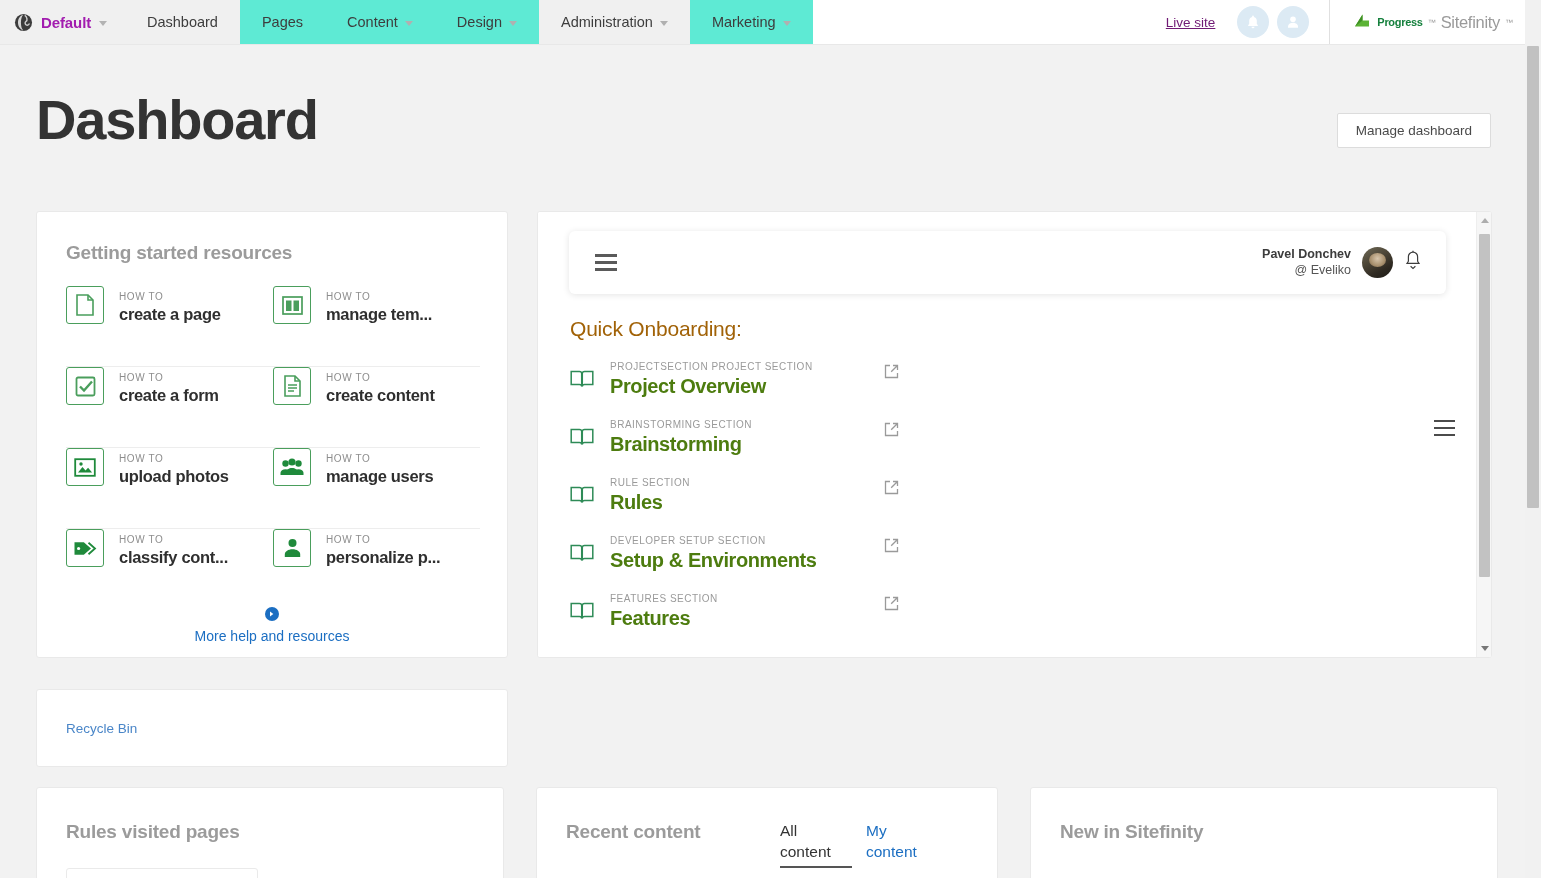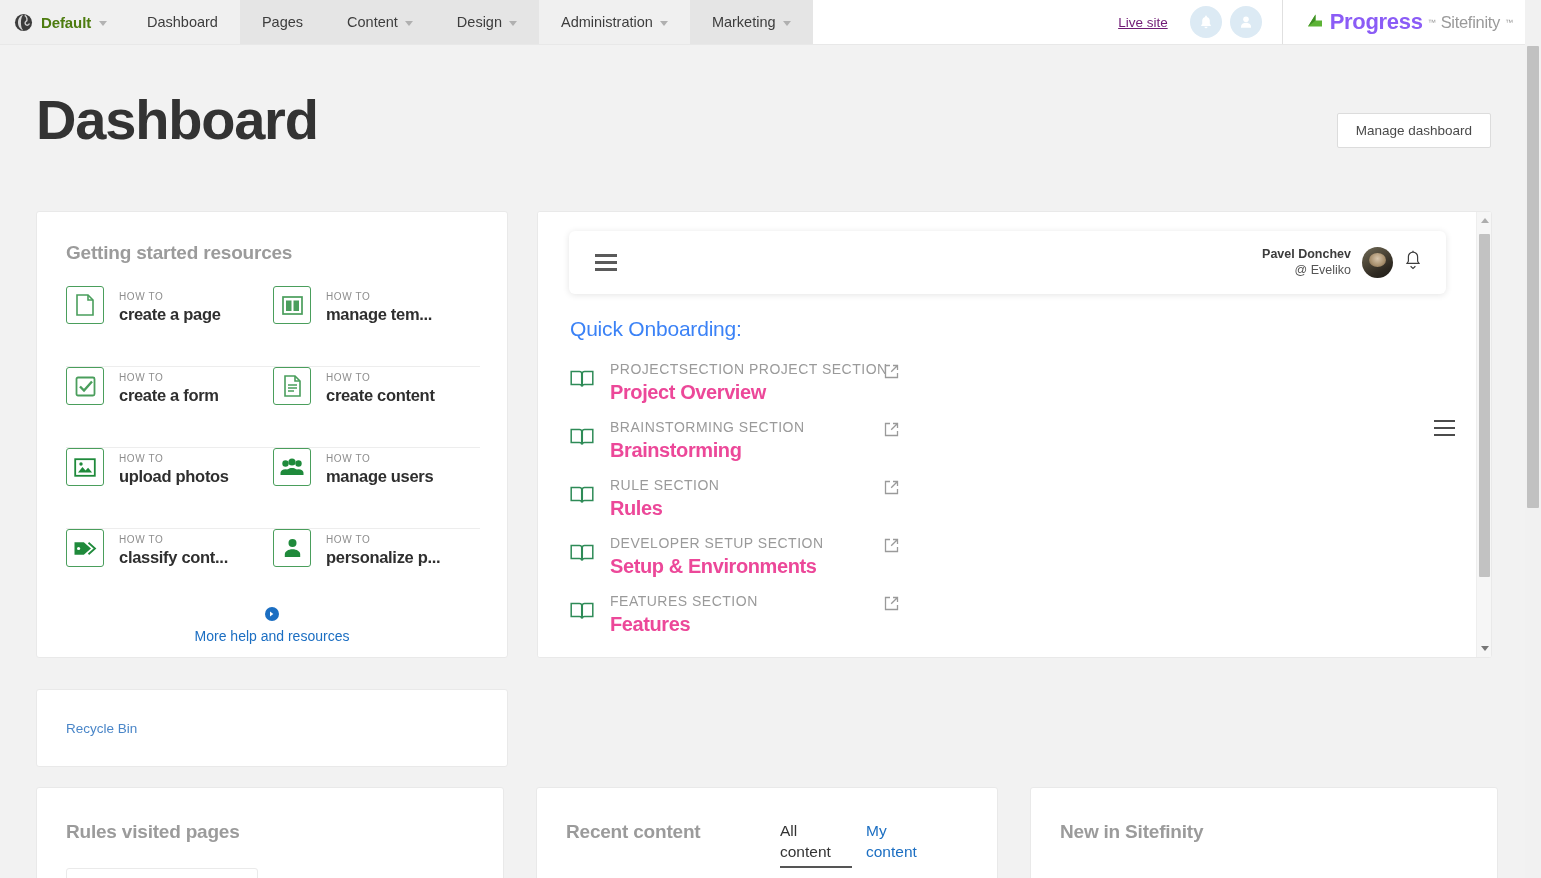--- a/index.html
+++ b/index.html
@@ -22,31 +22,31 @@
   }
   .site-selector {
     display: flex; align-items: center; gap: 8px;
     padding: 0 18px 0 14px;
     background: #f0f0f0;
     cursor: pointer;
     width: 125px;
   }
   .globe-icon { width: 19px; height: 19px; flex: none; }
   .site-name {
-    font-size: 15px; color: #4d7c0f; font-weight: 600;
+    font-size: 15px; color: #a21caf; font-weight: 600;
     letter-spacing: -0.1px;
   }
   .caret { width: 0; height: 0; border-left: 4.5px solid transparent;
            border-right: 4.5px solid transparent; border-top: 5px solid #b3b3b3; margin-top: 2px; }
   .navtabs { display: flex; align-items: stretch; }
   .navtab {
     display: flex; align-items: center; gap: 7px;
     padding: 0 22px;
     font-size: 14.5px; color: #3d3d3d;
-    cursor: pointer; background: #e5e5e5;
+    cursor: pointer; background: #5eead4;
     white-space: nowrap;
   }
   .navtab.active { background: #f0f0f0; }
   .navtab .caret { border-top-color: #b0b0b0; }
 
   .topright {
     margin-left: auto; display: flex; align-items: center;
   }
   .livesite {
     font-size: 13.5px; color: #701a75; text-decoration: underline;
@@ -57,21 +57,21 @@
     background: #dceaf4;
     display: flex; align-items: center; justify-content: center;
     margin-right: 8px; cursor: pointer;
   }
   .circ-btn svg { fill: #fff; }
   .brandwrap {
     display: flex; align-items: center; gap: 5px;
     border-left: 1px solid #e0e0e0;
     height: 100%; padding: 0 20px 0 22px; margin-left: 12px;
   }
-  .brand-prog { font-size: 22px; font-weight: bold; color: #8b5cf6; letter-spacing: -0.3px; }
+  .brand-prog { font-size: 11px; font-weight: bold; color: #15803d; letter-spacing: -0.3px; }
   .brand-site { font-size: 16.5px; color: #9a9a9a; letter-spacing: -0.3px; }
   .brand-tm { font-size: 8px; color: #9a9a9a; vertical-align: super; }
 
   
   .page-header {
     position: absolute; top: 45px; left: 0; width: 1533px; height: 155px;
   }
   .page-title {
     position: absolute; left: 36px; top: 47px;
     font-size: 56px; font-weight: bold; color: #333;
@@ -171,34 +171,34 @@
   }
   .avatar::after {
     content: ""; position: absolute; left: 7px; top: 6px;
     width: 17px; height: 14px; border-radius: 50%;
     background: radial-gradient(circle at 50% 40%, #d8c6ac 0%, #a78f6d 60%, #6b5a42 100%);
   }
   .bell-drop { cursor: pointer; }
 
   .quick-title {
     position: absolute; left: 32px; top: 105px;
-    font-size: 21px; color: #3b82f6; letter-spacing: -0.2px;
+    font-size: 21px; color: #a16207; letter-spacing: -0.2px;
   }
   .ob-list { position: absolute; left: 32px; top: 148px; width: 880px; }
   .ob-item {
     position: relative; display: flex; align-items: flex-start; gap: 16px;
     height: 58px; cursor: pointer;
   }
   .book-icon { margin-top: 9px; flex: none; }
   .ob-section {
-    font-size: 14px; color: #9a9a9a; letter-spacing: 0.5px;
+    font-size: 10px; color: #9a9a9a; letter-spacing: 0.5px;
     text-transform: uppercase; line-height: 1.4;
   }
   .ob-name {
-    font-size: 20px; font-weight: bold; color: #ec4899;
+    font-size: 20px; font-weight: bold; color: #4d7c0f;
     letter-spacing: -0.4px; line-height: 1.25;
   }
   .ext-icon { position: absolute; left: 314px; top: 4px; }
   .side-burger { position: absolute; right: 36px; top: 203px; cursor: pointer; }
   .side-burger span { display: block; width: 21px; height: 2px; background: #4b4b4b; margin: 5px 0; }
 
   
   .inner-sb {
     position: absolute; right: 0; top: 0; width: 15px; height: 100%;
     background: #f6f6f6; border-left: 1px solid #eee;

